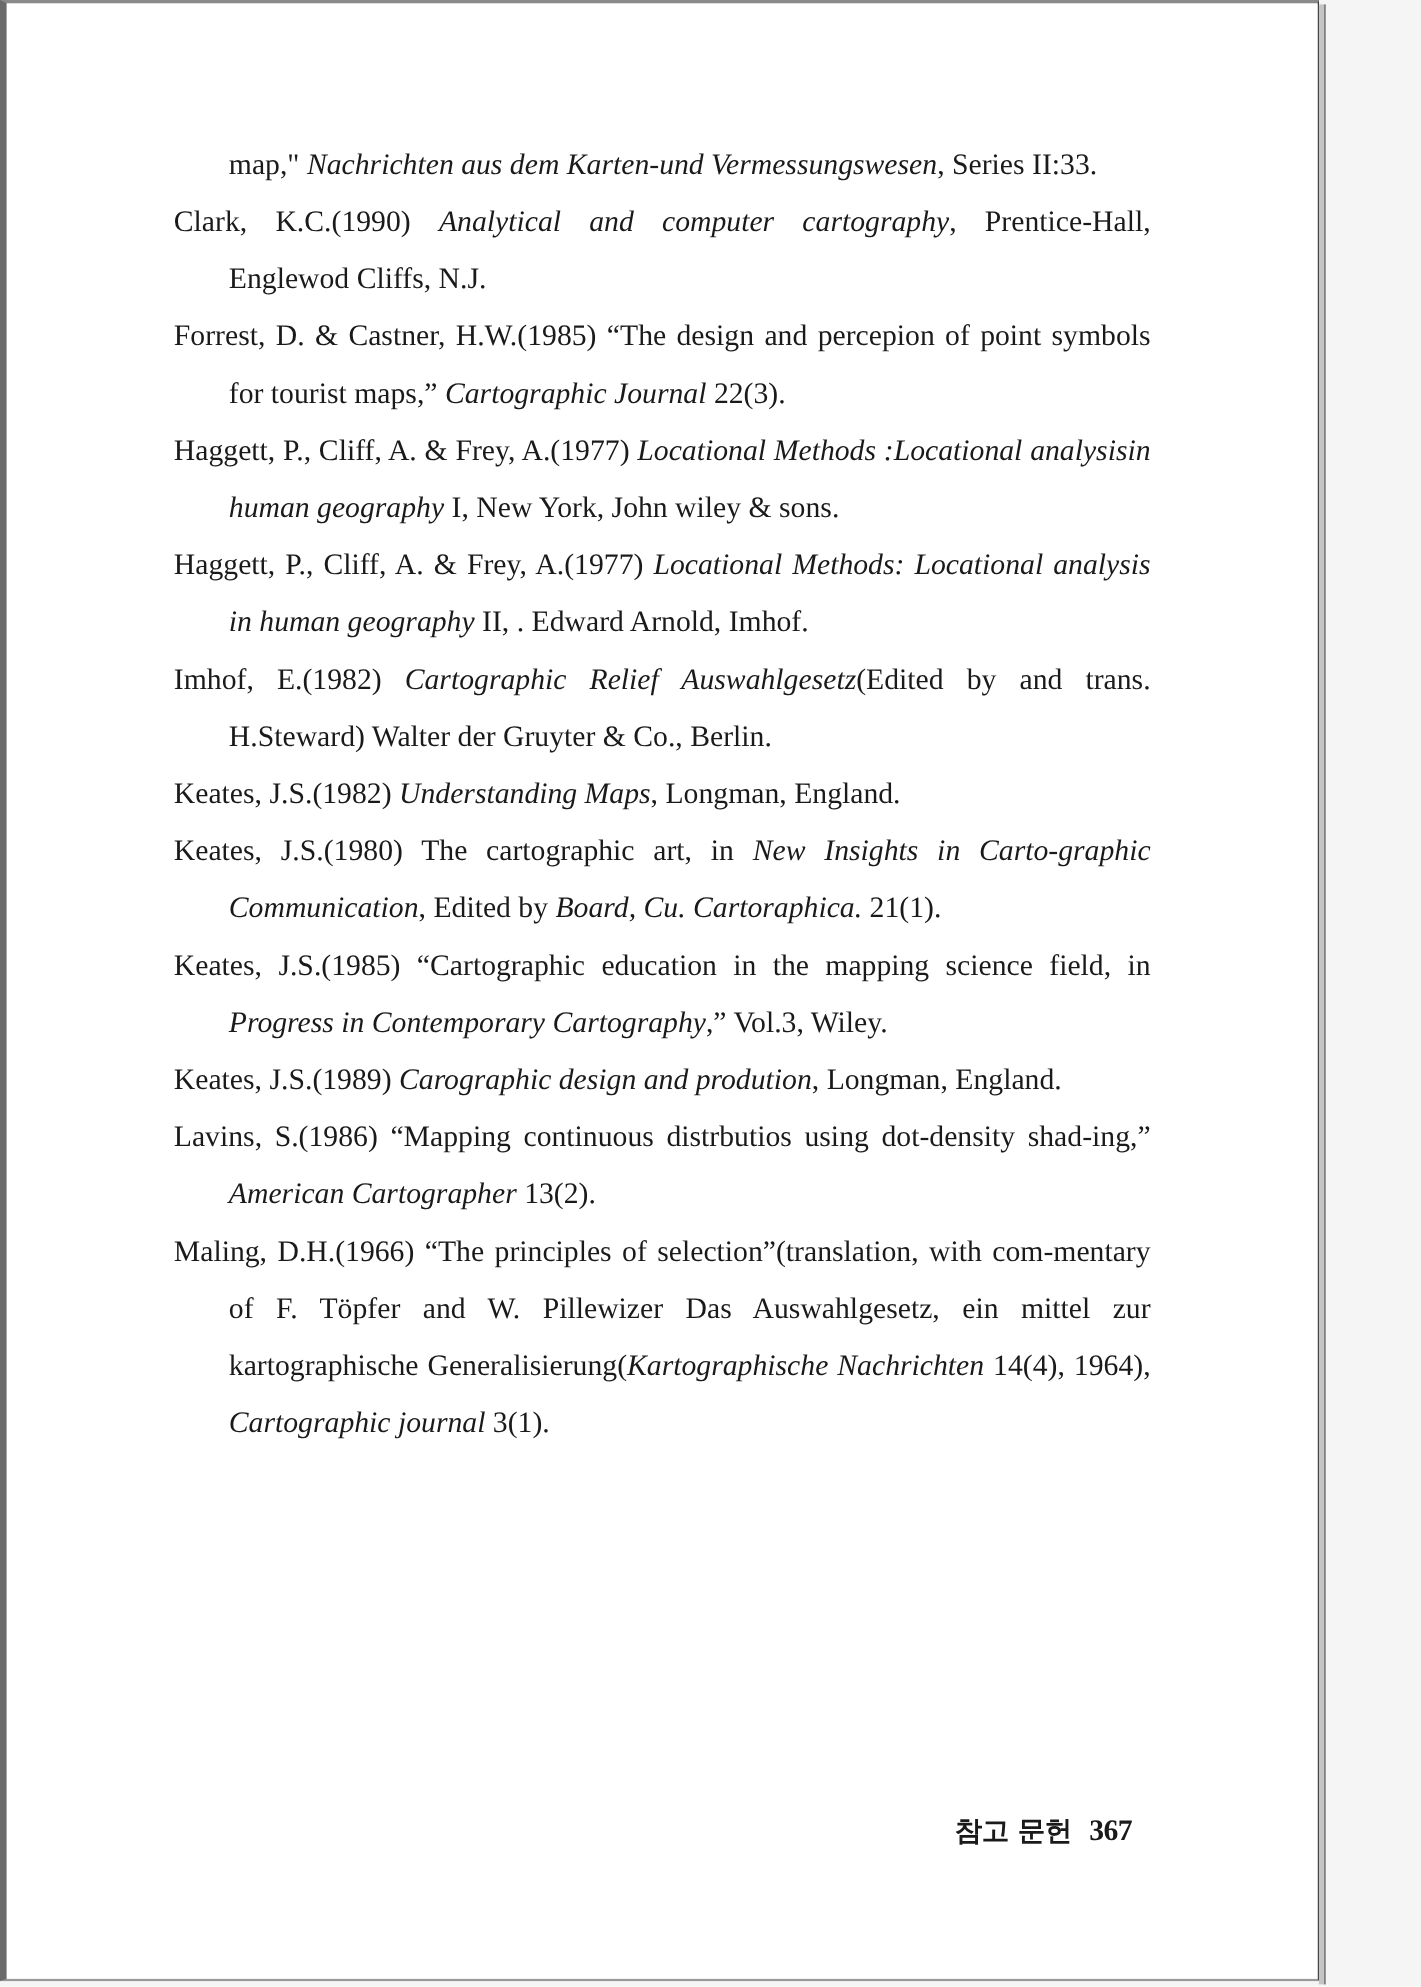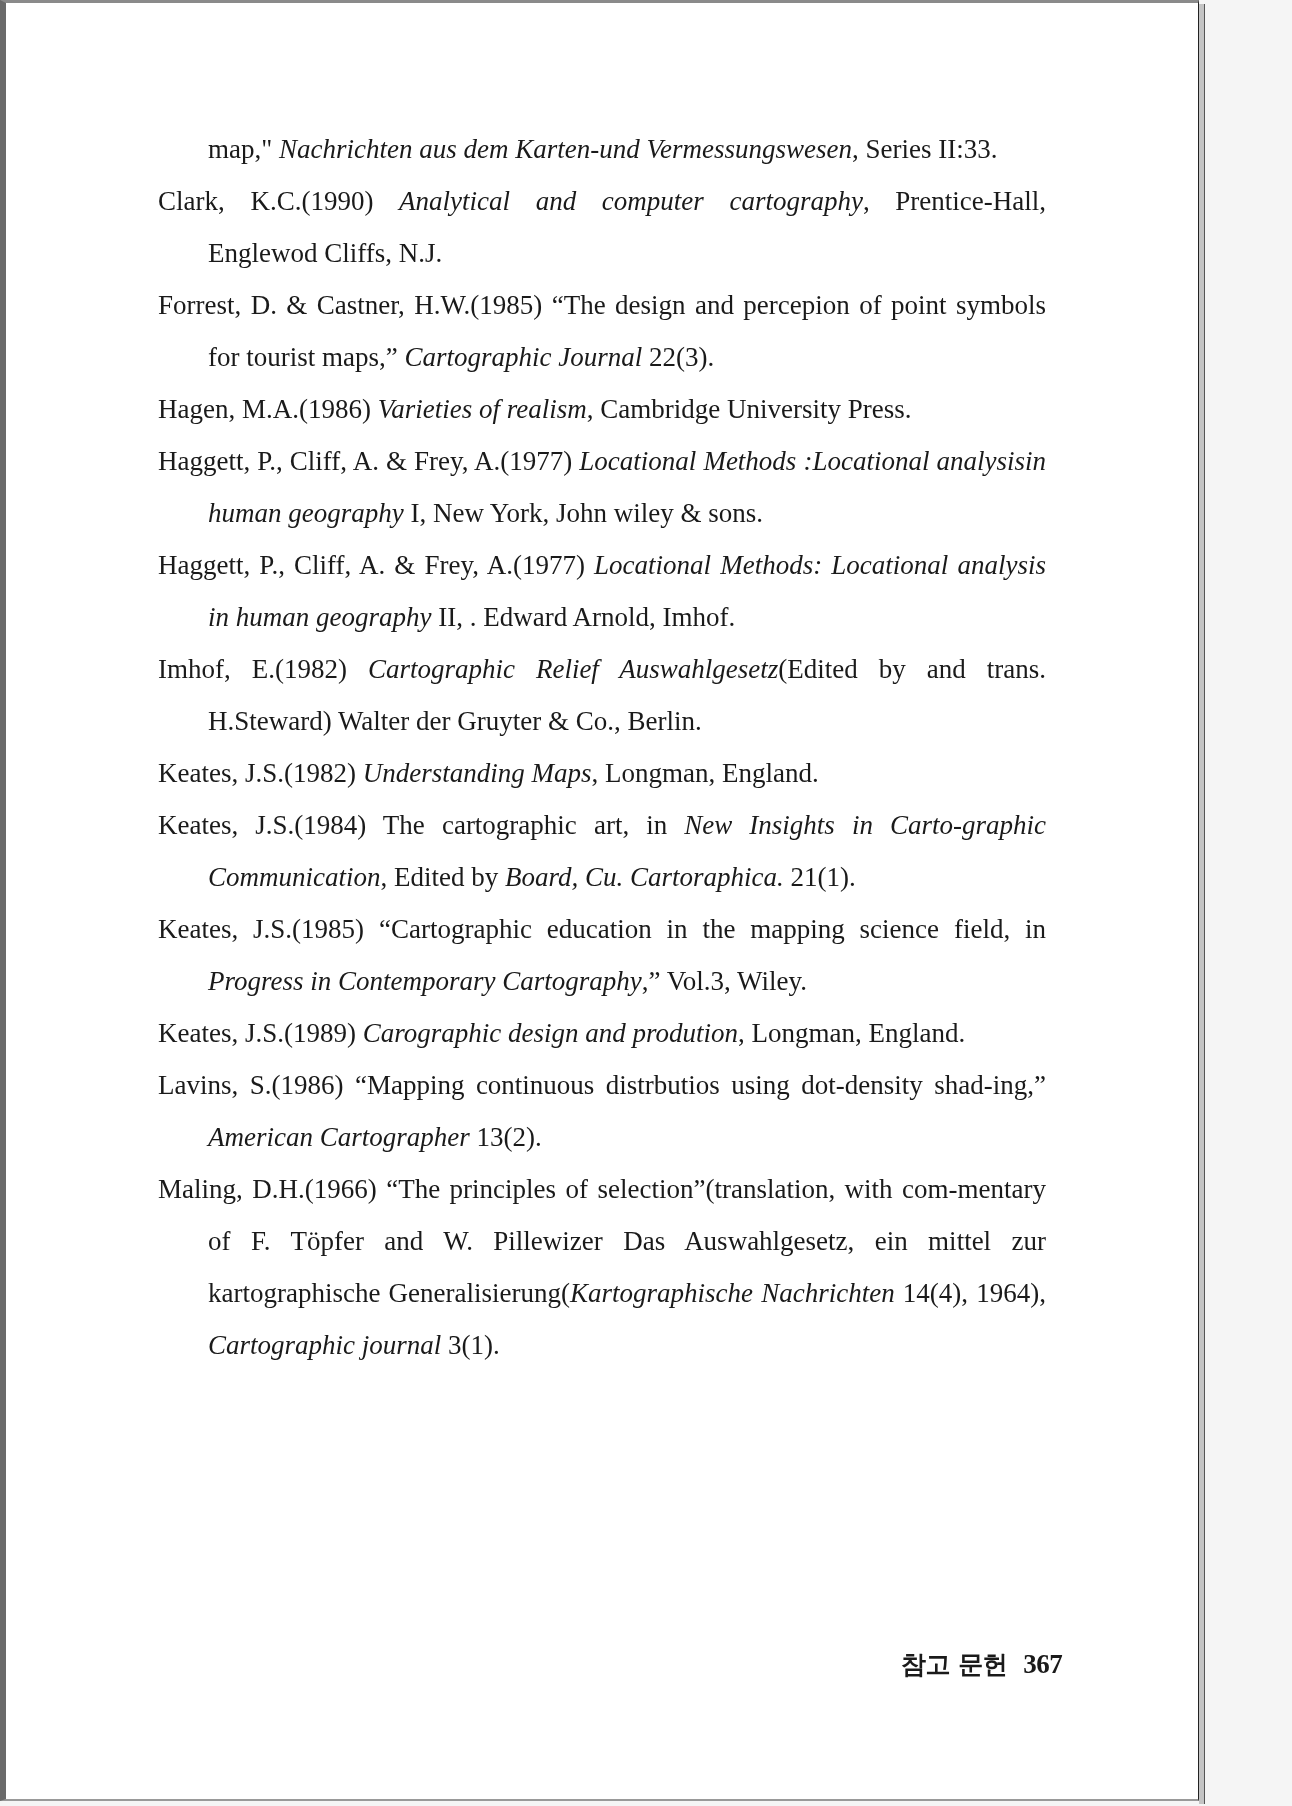--- a/index.html
+++ b/index.html
@@ -31,43 +31,42 @@
     width: 888px;
     font-size: 27px; line-height: 52px;
   }
   .ref {
     padding-left: 50px; text-indent: -50px;
     text-align: justify; margin: 0;
   }
   .ref.cont { padding-left: 50px; text-indent: 0; }
   .ref i { font-style: italic; margin-top: 26px; }
   .footer {
-    position: absolute; left: 901px; top: 1648px;
+    position: absolute; left: 868px; top: 1648px;
     font-size: 25px; font-weight: bold;
     font-family: "DejaVu Sans", sans-serif;
     letter-spacing: -0.5px;
   }
   .footer .pg { margin-left: 16px; font-family: "Liberation Serif", serif; font-size: 27px; }
 </style>
 </head>
 <body>
 
 <div class="page"></div>
 <div class="page-shadow"></div>
 
 <div class="refs" id="refs">
     <p class="ref cont"><span>map," </span><i>Nachrichten aus dem Karten-und Vermessungswesen</i><span>, Series II:33.</span></p>
     <p class="ref"><span>Clark, K.C.(1990)  </span><i>Analytical and computer cartography</i><span>, Prentice-Hall, Englewod Cliffs, N.J.</span></p>
     <p class="ref"><span>Forrest, D. &amp; Castner, H.W.(1985)  “The design and percepion of point symbols for tourist maps,” </span><i>Cartographic Journal</i><span> 22(3).</span></p>
-    <p class="ref"><span>Hagen, M.A.(1986)  </span><i>Varieties of realism</i><span>, Cambridge University Press.</span></p>
     <p class="ref"><span>Haggett, P., Cliff, A. &amp; Frey, A.(1977)  </span><i>Locational Methods :Locational analysisin human geography</i><span> I, New York, John wiley &amp; sons.</span></p>
     <p class="ref"><span>Haggett, P., Cliff, A. &amp; Frey, A.(1977)  </span><i>Locational Methods: Locational analysis  in human geography</i><span> II, . Edward Arnold, Imhof.</span></p>
     <p class="ref"><span>Imhof, E.(1982)  </span><i>Cartographic Relief Auswahlgesetz</i><span>(Edited by and trans. H.Steward) Walter der Gruyter &amp; Co., Berlin.</span></p>
     <p class="ref"><span>Keates, J.S.(1982)  </span><i>Understanding Maps</i><span>, Longman, England.</span></p>
-    <p class="ref"><span>Keates, J.S.(1984)  The cartographic art, in </span><i>New Insights in Carto-graphic Communication</i><span>, Edited by </span><i>Board,  Cu. Cartoraphica.</i><span> 21(1).</span></p>
+    <p class="ref"><span>Keates, J.S.(1980)  The cartographic art, in </span><i>New Insights in Carto-graphic Communication</i><span>, Edited by </span><i>Board,  Cu. Cartoraphica.</i><span> 21(1).</span></p>
     <p class="ref"><span>Keates, J.S.(1985)  “Cartographic education in the mapping science field, in </span><i>Progress in Contemporary Cartography</i><span>,”  Vol.3, Wiley.</span></p>
     <p class="ref"><span>Keates, J.S.(1989)  </span><i>Carographic design and prodution</i><span>, Longman, England.</span></p>
     <p class="ref"><span>Lavins, S.(1986)  “Mapping continuous distrbutios using dot-density shad-ing,” </span><i>American Cartographer</i><span> 13(2).</span></p>
     <p class="ref"><span>Maling, D.H.(1966)  “The principles of selection”(translation, with com-mentary of F. Töpfer and W. Pillewizer Das Auswahlgesetz, ein mittel zur kartographische Generalisierung(</span><i>Kartographische Nachrichten</i><span> 14(4), 1964), </span><i>Cartographic journal</i><span> 3(1).</span></p>
   </div>
 
 <div class="footer">
   <span>참고 문헌</span><span class="pg">367</span>
 </div>
 

